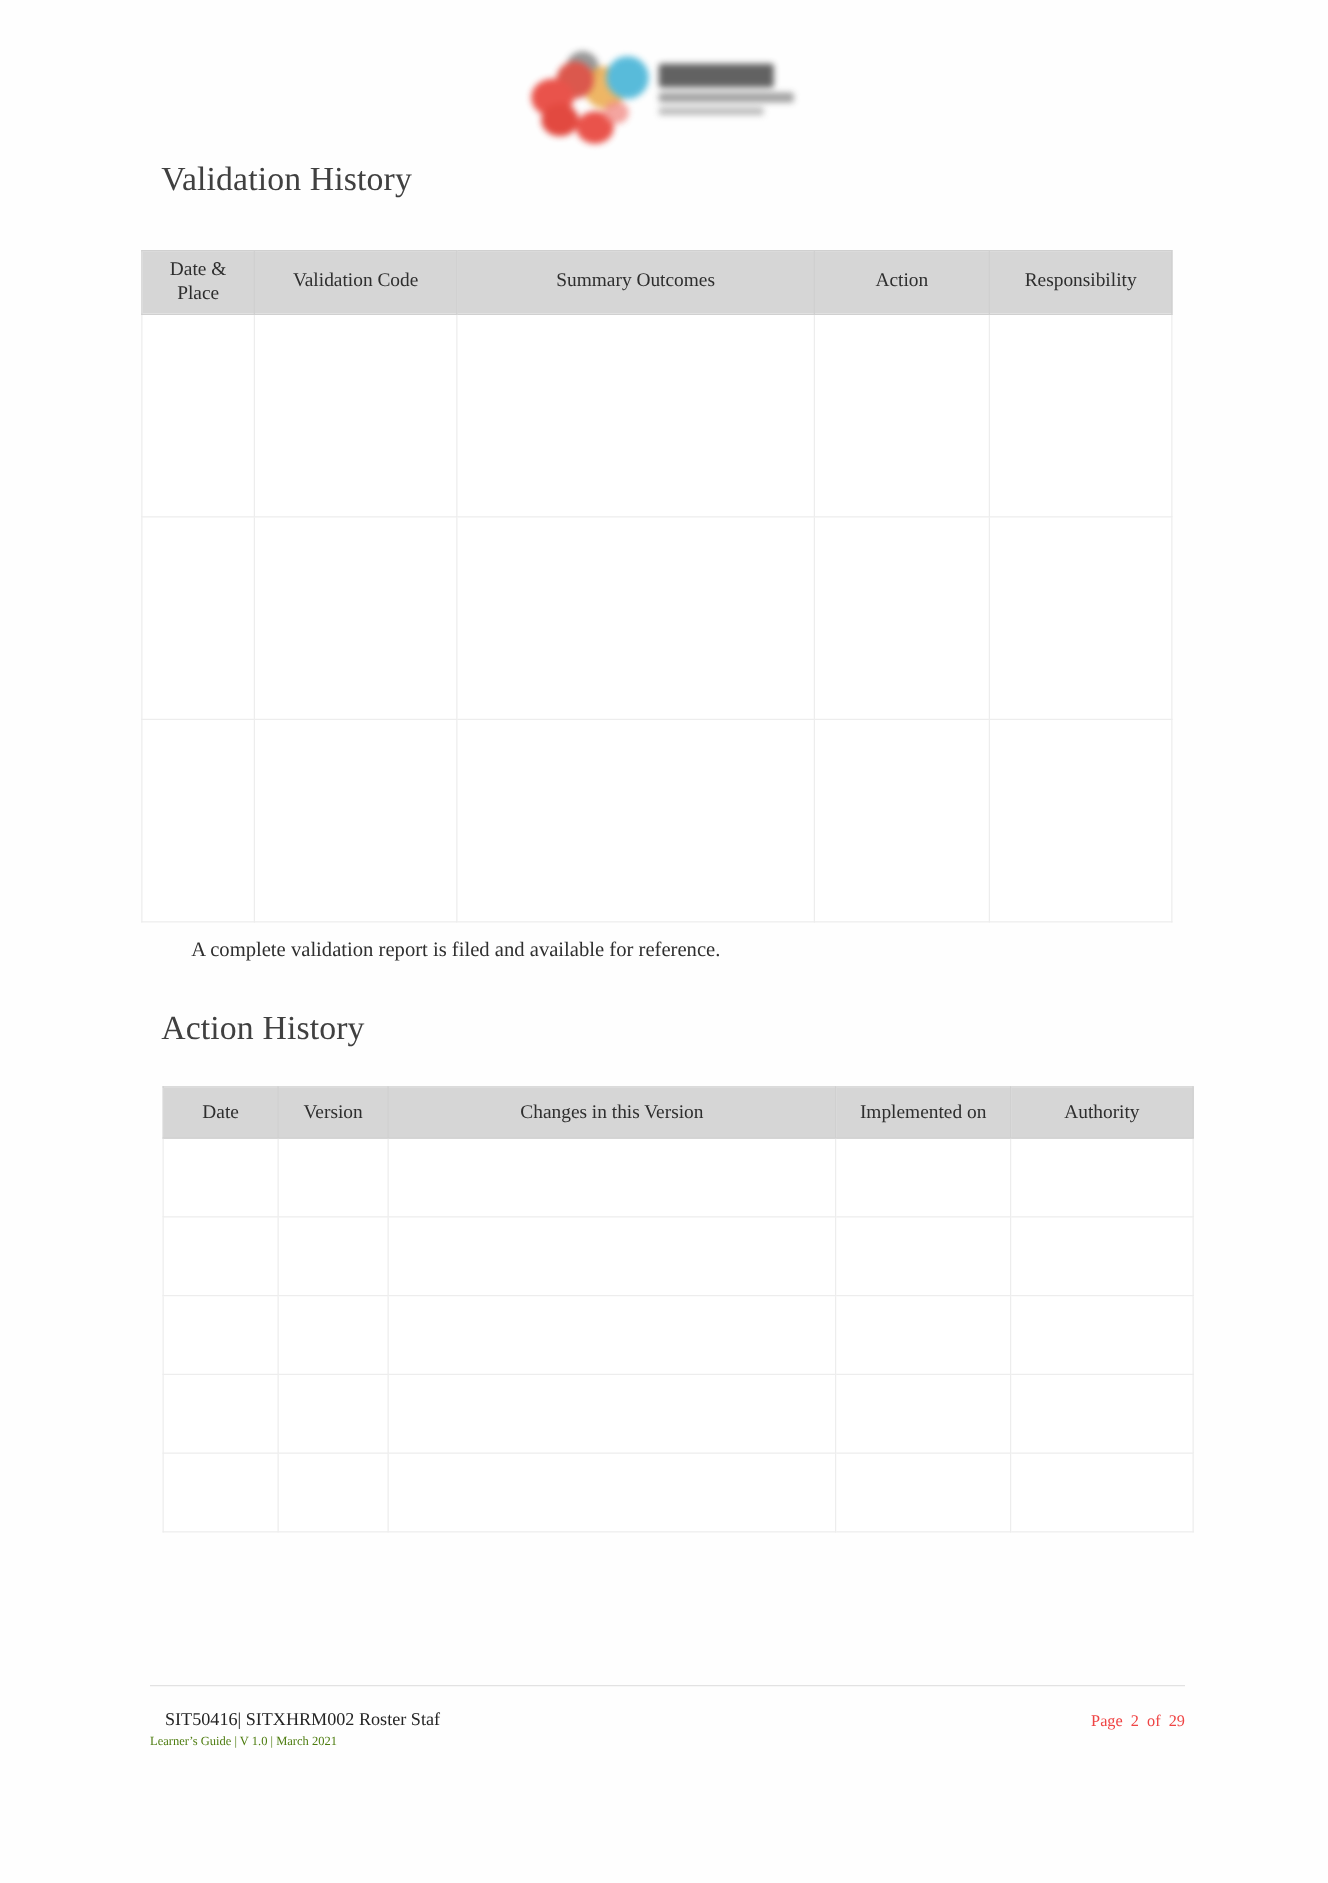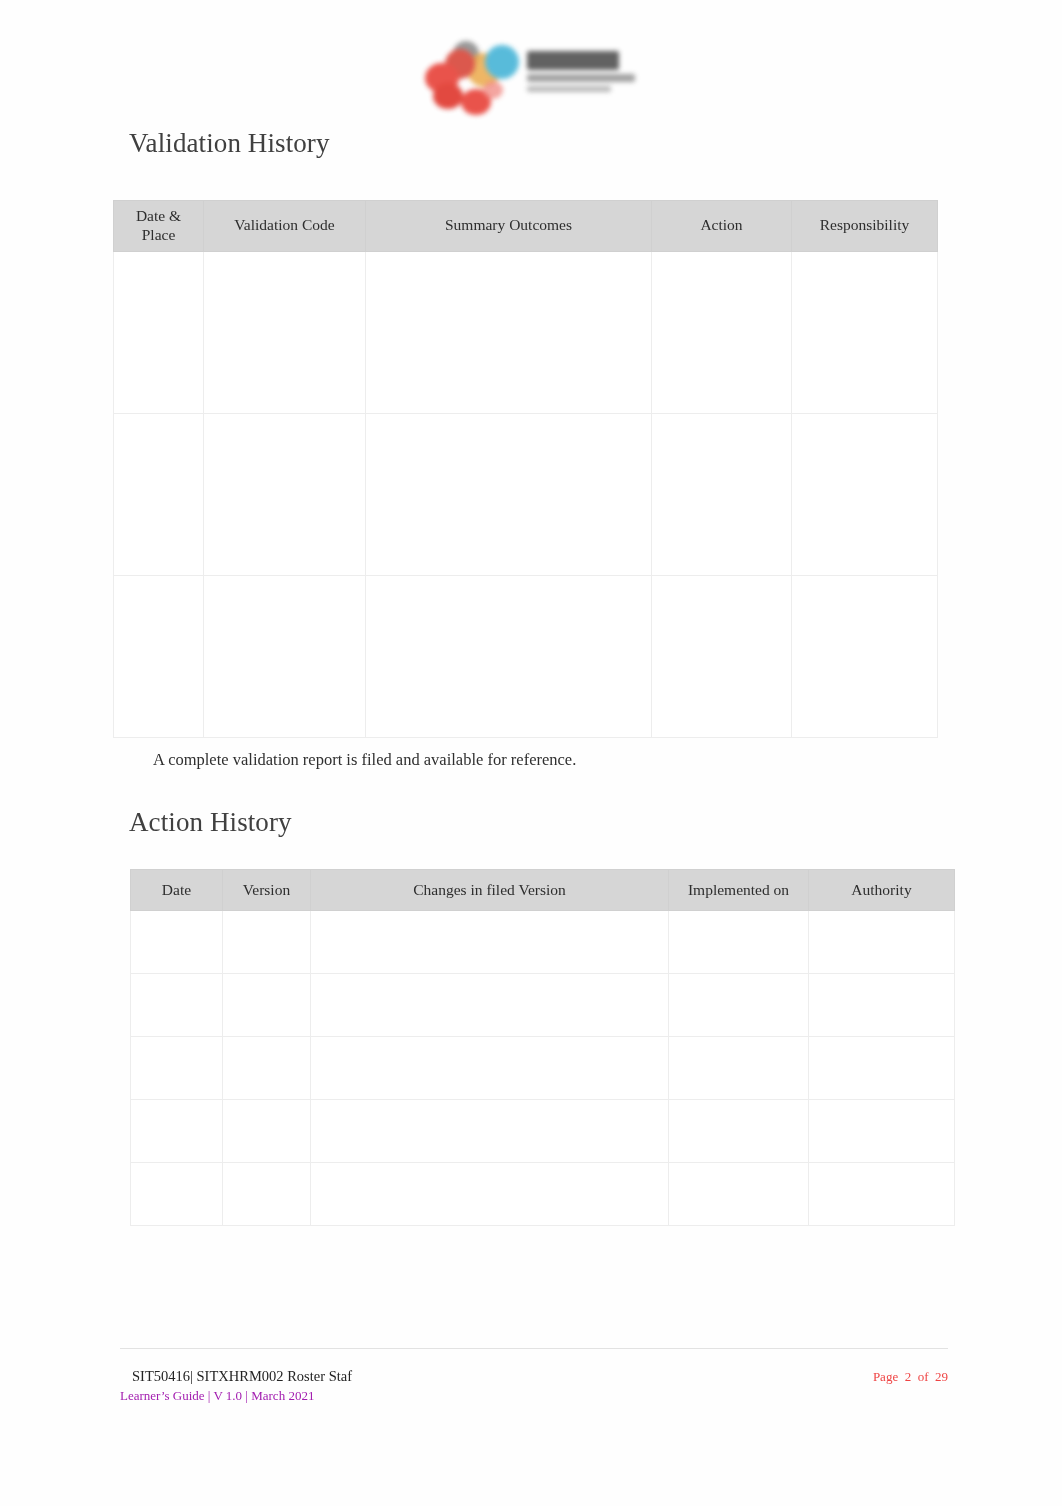--- a/index.html
+++ b/index.html
@@ -183,22 +183,22 @@
     justify-content: space-between;
     align-items: flex-start;
   }
   .footer-left { line-height: 1.42; }
   .footer-title {
     font-size: 14.5px;
     color: #242424;
     margin-left: 12px;
   }
   .footer-sub {
-    font-size: 13px;
-    color: #a21caf;
+    font-size: 10px;
+    color: #4d7c0f;
   }
   .footer-page {
     font-size: 13px;
     color: #ef4444;
     white-space: pre;
     padding-top: 3px;
   }
   .footer-org {
     position: absolute;
     left: 120px;
@@ -289,21 +289,21 @@
       <col style="width:92px">
       <col style="width:88px">
       <col style="width:358px">
       <col style="width:140px">
       <col style="width:146px">
     </colgroup>
     <thead>
       <tr>
         <th>Date</th>
         <th>Version</th>
-        <th>Changes in filed Version</th>
+        <th>Changes in this Version</th>
         <th>Implemented on</th>
         <th>Authority</th>
       </tr>
     </thead>
     <tbody>
       <tr>
         <td></td>
         <td></td>
         <td></td>
         <td></td>

